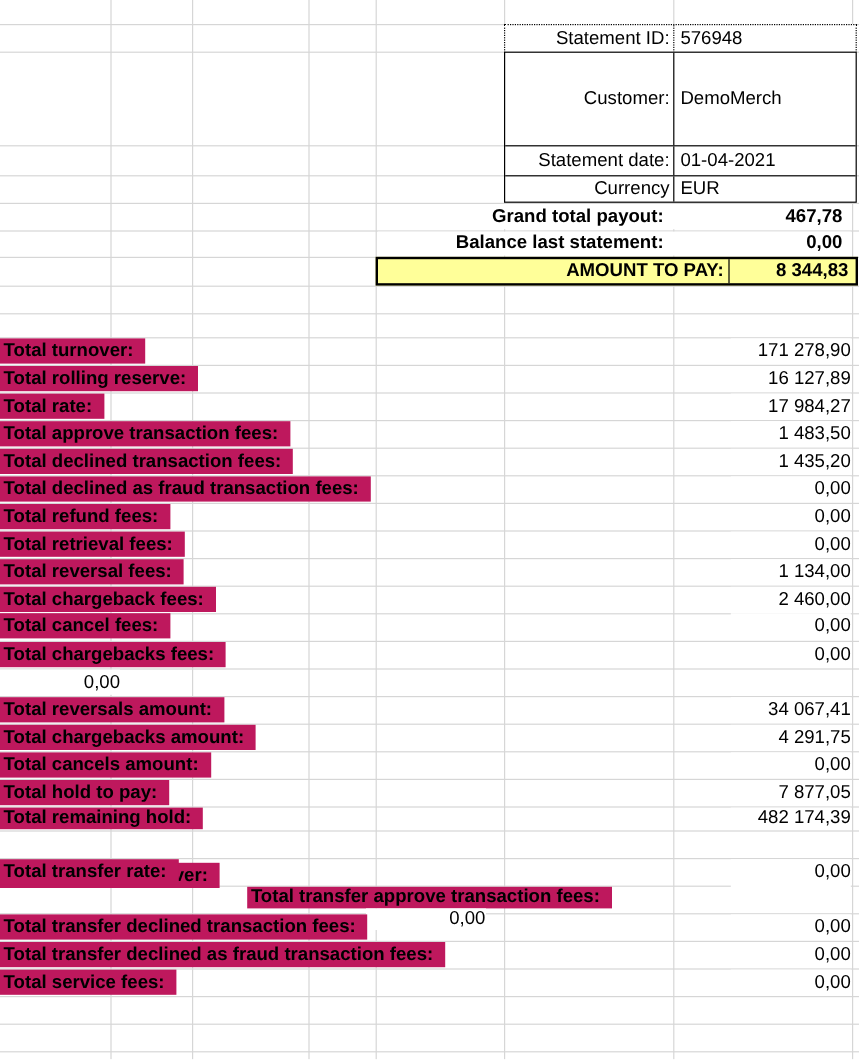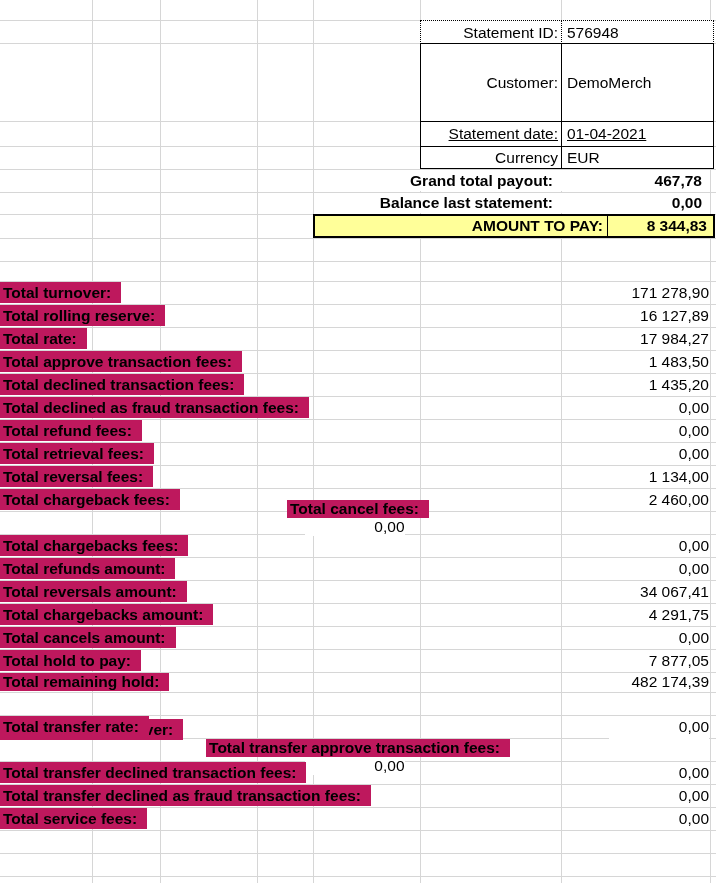--- a/index.html
+++ b/index.html
@@ -12,21 +12,21 @@
     display:flex;align-items:center;z-index:3;}
   #stmt-id-box .hlabel{width:140px;text-align:right;padding-right:3px;box-sizing:border-box;}
   #stmt-id-box .hvalue{flex:1;height:100%;display:flex;align-items:center;
     border-left:1px dotted #000;padding-left:5px;box-sizing:border-box;}
   
   #info-box{position:absolute;left:420px;top:43px;width:294px;height:126px;
     box-sizing:border-box;border:1px solid #000;background:#fff;z-index:3;
     display:flex;flex-direction:column;}
   .irow{display:flex;align-items:center;box-sizing:border-box;}
   .irow.r-customer{height:77px;}
-  .irow.r-date{height:25px;border-top:1px solid #000;text-decoration:underline;}
+  .irow.r-date{height:25px;border-top:1px solid #000;}
   .irow.r-currency{height:22px;border-top:1px solid #000;}
   .irow .hlabel{width:140px;text-align:right;padding-right:3px;box-sizing:border-box;}
   .irow .hvalue{flex:1;align-self:stretch;display:flex;align-items:center;
     border-left:1px solid #000;padding-left:5px;box-sizing:border-box;}
   
   .srow{position:absolute;left:315px;width:394px;background:#fff;display:flex;
     align-items:center;z-index:3;font-weight:bold;}
   #row-grand{top:170px;height:21px;}
   #row-balance{top:193px;height:20px;}
   .srow .slabel{width:242px;text-align:right;padding-right:4px;box-sizing:border-box;}
@@ -165,30 +165,29 @@
         <div class="tvalue">0,00</div>
       </div>
       <div class="trow" style="top: 466px; height: 21px;">
         <div class="tlabel">Total reversal fees:</div>
         <div class="tvalue">1 134,00</div>
       </div>
       <div class="trow" style="top: 489px; height: 21px;">
         <div class="tlabel">Total chargeback fees:</div>
         <div class="tvalue">2 460,00</div>
       </div>
-      <div class="trow" style="top: 500px; height: 21px; flex-direction: column;">
+      <div class="trow" style="top: 511px; height: 21px;">
         <div class="tlabel">Total cancel fees:</div>
         <div class="tvalue">0,00</div>
       </div>
       <div class="trow" style="top: 535px; height: 21px;">
         <div class="tlabel">Total chargebacks fees:</div>
         <div class="tvalue">0,00</div>
       </div>
       <div class="trow" style="top: 558px; height: 21px;">
-        <div class="tlabel">Total refunds amount:</div>
         <div class="tvalue">0,00</div>
       </div>
       <div class="trow" style="top: 581px; height: 21px;">
         <div class="tlabel">Total reversals amount:</div>
         <div class="tvalue">34 067,41</div>
       </div>
       <div class="trow" style="top: 604px; height: 21px;">
         <div class="tlabel">Total chargebacks amount:</div>
         <div class="tvalue">4 291,75</div>
       </div>

